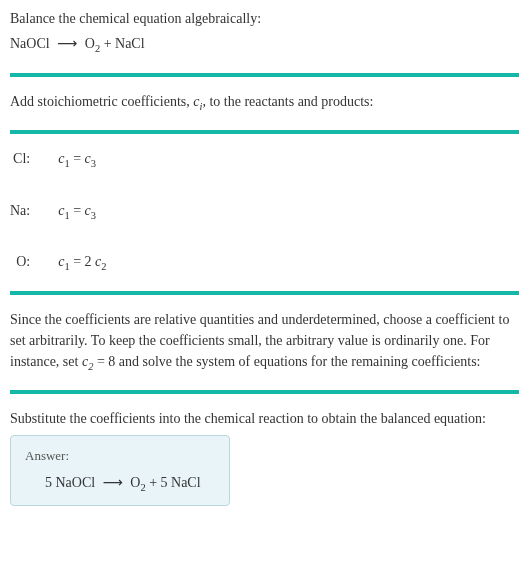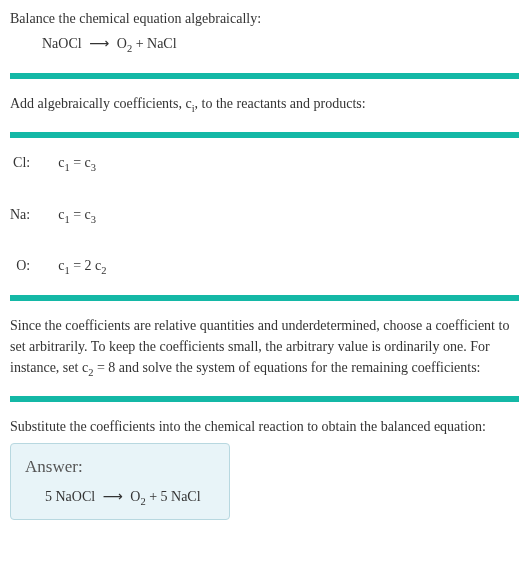--- a/index.html
+++ b/index.html
@@ -10,36 +10,36 @@
     body {
       font-family: Georgia, 'Times New Roman', serif;
       font-size: 14px;
       color: #333;
       background: #fff;
       width: 529px;
       padding: 8px 10px;
       line-height: 1.5;
     }
     .section {
-      border-bottom: 6px solid #14b8a6;
+      border-bottom: 4px solid #14b8a6;
       padding-bottom: 16px;
       margin-bottom: 14px;
     }
     .section:last-of-type {
       border-bottom: none;
     }
     .eq-line {
       margin-top: 4px;
-      margin-left: 32px;
     }
     sub {
       font-size: 0.75em;
       vertical-align: sub;
     }
     .ital {
+      font-style: italic;
     }
     .arrow {
       padding: 0 4px;
     }
     .atoms-table {
       margin-top: 6px;
       display: grid;
       grid-template-columns: auto auto;
       column-gap: 10px;
       row-gap: 2px;
@@ -55,21 +55,21 @@
     .answer-box {
       background: #e8f4f8;
       border: 1px solid #b8d8e0;
       border-radius: 4px;
       padding: 10px 14px;
       width: fit-content;
       min-width: 220px;
       margin-top: 6px;
     }
     .answer-label {
-      font-size: 17px;
+      font-size: 13px;
       color: #555;
       margin-bottom: 6px;
     }
     .answer-eq {
       padding-left: 20px;
     }
   </style>
 </head>
 <body>
 
@@ -77,21 +77,21 @@
   <div>Balance the chemical equation algebraically:</div>
   <div class="eq-line">
     <span>NaOCl</span>
     <span class="arrow">⟶</span>
     <span><span>O</span><sub>2</sub></span><span> + </span><span>NaCl</span>
   </div>
 </div>
 
 <div class="section">
   <div>
-    <span>Add algebraically coefficients, </span><span class="ital"><span>c</span><sub>i</sub></span><span>, to the reactants and products:</span>
+    <span>Add stoichiometric coefficients, </span><span class="ital"><span>c</span><sub>i</sub></span><span>, to the reactants and products:</span>
   </div>
 </div>
 
 <div class="section">
   <div class="atoms-table">
     <div class="label">Cl:</div>
     <div><span class="ital">c</span><sub>1</sub><span> = </span><span class="ital">c</span><sub>3</sub></div>
 
     <div class="label">Na:</div>
     <div><span class="ital">c</span><sub>1</sub><span> = </span><span class="ital">c</span><sub>3</sub></div>

